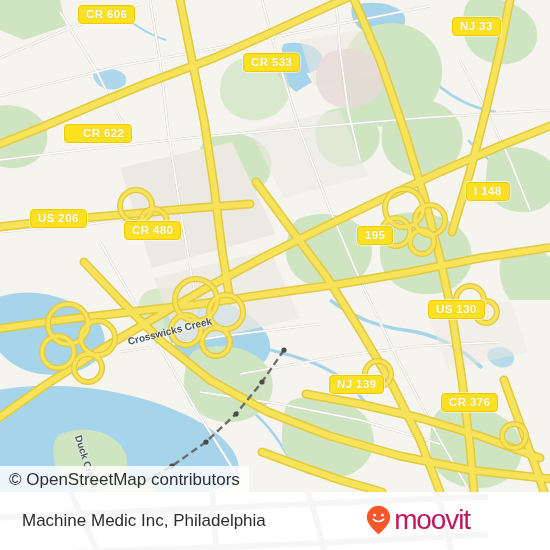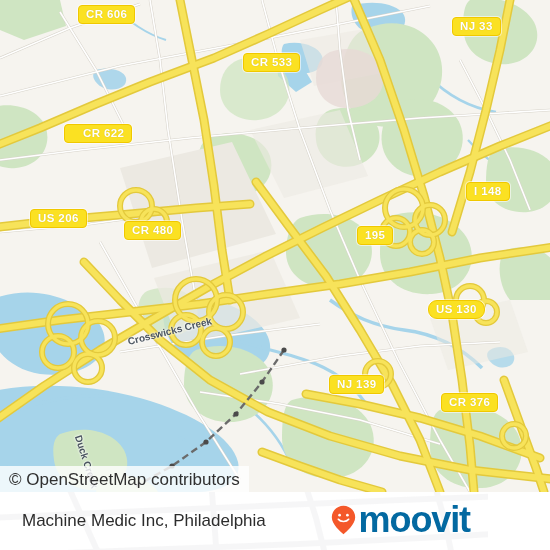--- a/index.html
+++ b/index.html
@@ -90,21 +90,21 @@
   .footer-title{
     position:absolute;left:22px;top:19px;
     color:#2c2c2c;font-size:17px;white-space:nowrap;
   }
   .brand{
     position:absolute;right:18px;top:13px;
     display:flex;align-items:center;gap:3px;
   }
   .brand-mark{width:25px;height:30px;display:block;}
   .brand-word{
-    color:#0369a1;font-size:36px;font-weight:bold;letter-spacing:-1.1px;
+    color:#be185d;font-size:28px;font-weight:normal;letter-spacing:-1.1px;
     line-height:30px;
   }
 </style>
 </head>
 <body>
 
 <div id="app">
 
   <div class="map">
 
@@ -302,21 +302,21 @@
     </svg>
 
     <div class="shield" style="left:78px;top:5px;">CR 606</div>
     <div class="shield" style="left:243px;top:33px;margin-top:20px;">CR 533</div>
     <div class="shield" style="left:452px;top:17px;">NJ 33</div>
     <div class="shield" style="left:64px;top:124px;padding-left:18px;">CR 622</div>
     <div class="shield" style="left:2px;top:209px;margin-left:28px;">US 206</div>
     <div class="shield" style="left:124px;top:221px;">CR 480</div>
     <div class="shield" style="left:466px;top:182px;">I 148</div>
     <div class="shield" style="left:357px;top:226px;">195</div>
-    <div class="shield" style="left:428px;top:300px;border-radius:9px;">US 130</div>
+    <div class="shield" style="left:428px;top:300px;">US 130</div>
     <div class="shield" style="left:329px;top:375px;">NJ 139</div>
     <div class="shield" style="left:441px;top:393px;">CR 376</div>
 
     <div class="waterlabel" style="left:128px;top:336px;transform:rotate(-14deg);transform-origin:left center;">Crosswicks Creek</div>
     <div class="waterlabel" style="left:78px;top:430px;transform:rotate(72deg);transform-origin:left center;">Duck Creek</div>
 
 
     <div class="attrib">© OpenStreetMap contributors</div>
   </div>
 

